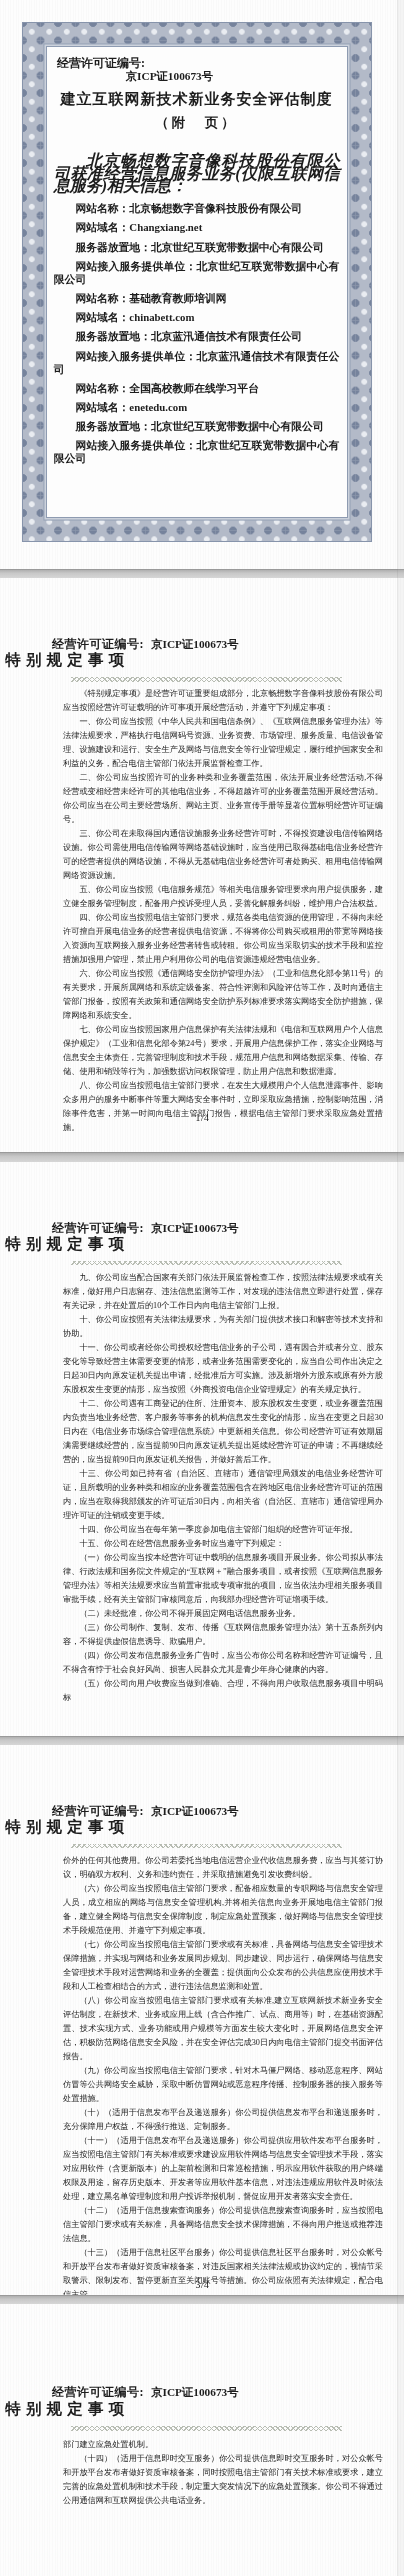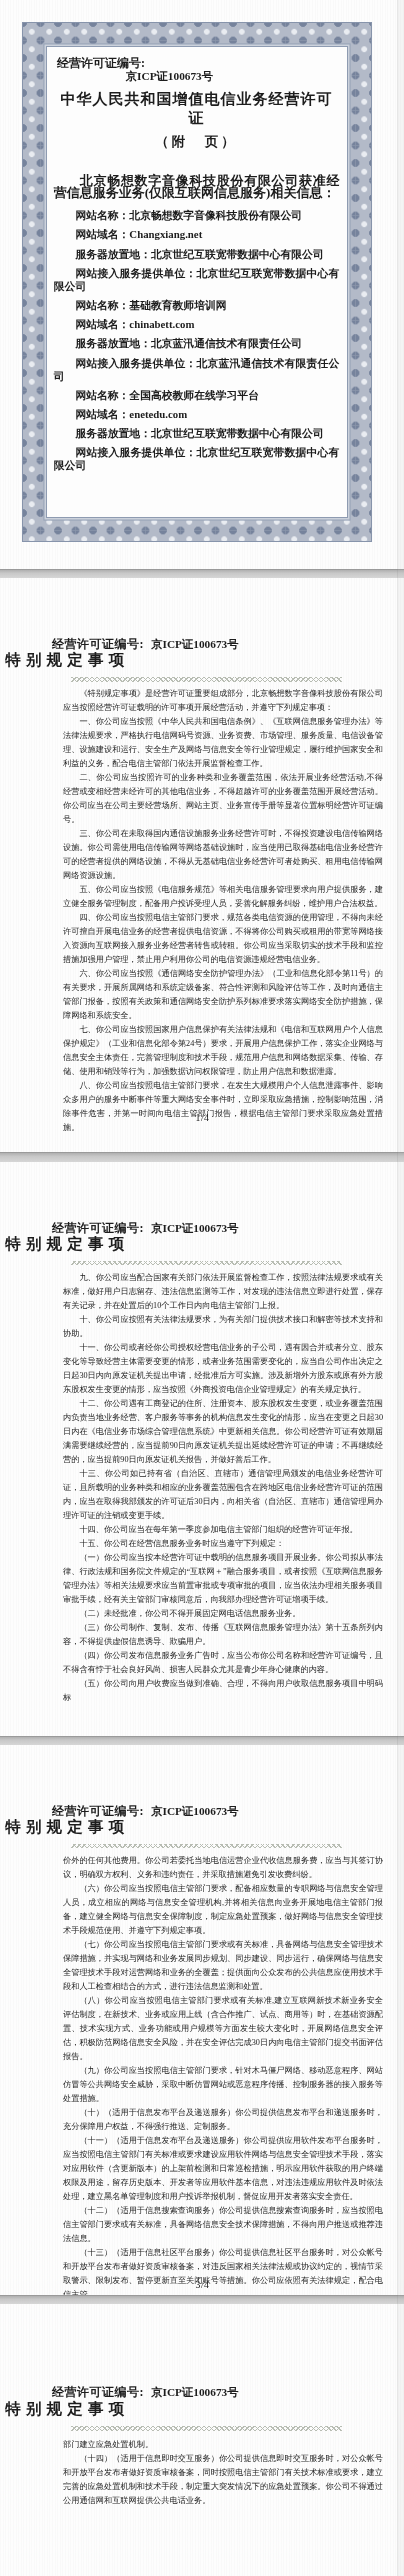--- a/index.html
+++ b/index.html
@@ -46,21 +46,21 @@
     background:#fdfdfd;
     border:1px solid #8e9bb1;
     box-shadow:0 0 0 1.5px #ccd2dc, 0 0 0 2.6px #98a4b8;
     padding:10.3px 7.2px;
     box-sizing:border-box;
   }
   .cert-license-label{font-size:12px;line-height:13.4px;font-weight:700;margin-left:3.1px;}
   .cert-license-number{font-size:11.3px;line-height:13.4px;font-weight:600;margin-left:72px;}
   .cert-title{margin:6.2px 0 0;font-size:15px;line-height:19.6px;font-weight:700;text-align:center;letter-spacing:1px;}
   .cert-subtitle{margin-top:5.2px;font-size:13.4px;line-height:16.5px;font-weight:700;text-align:center;letter-spacing:3.1px;}
-  .cert-intro{margin:24px 0 0;font-size:13px;line-height:12.6px;font-weight:600;text-indent:2em;text-align:justify;}
+  .cert-intro{margin:24px 0 0;font-size:16px;line-height:12.6px;font-weight:600;text-indent:2em;text-align:justify;font-style:italic;}
   .cert-lines{margin-top:9.3px;}
   .cert-line{margin:0 0 6.2px;font-size:10.8px;line-height:13px;font-weight:600;text-indent:2em;text-align:justify;}
 
   
   .prov-page{box-sizing:border-box;}
   .p2{height:574px;}
   .p3{height:574px;}
   .p4{height:550px;}
   .p5{height:568px;}
   .prov-header{position:absolute;top:58px;left:52px;white-space:nowrap;}
@@ -91,21 +91,21 @@
 <body>
 
 <div class="viewer">
   <div class="edge-strip"></div>
 
   <section class="scan-page cert-page">
     <div class="cert-frame">
       <div class="cert-inner">
         <div class="cert-license-label">经营许可证编号:</div>
         <div class="cert-license-number">京ICP证100673号</div>
-        <h1 class="cert-title">中华人民共和国增值电信业务经营许可证</h1>
+        <h1 class="cert-title">建立互联网新技术新业务安全评估制度</h1>
         <div class="cert-subtitle">（附　页）</div>
         <p class="cert-intro">北京畅想数字音像科技股份有限公司获准经营信息服务业务(仅限互联网信息服务)相关信息：</p>
         <div class="cert-lines">
             <p class="cert-line">网站名称：北京畅想数字音像科技股份有限公司</p>
             <p class="cert-line">网站域名：Changxiang.net</p>
             <p class="cert-line">服务器放置地：北京世纪互联宽带数据中心有限公司</p>
             <p class="cert-line">网站接入服务提供单位：北京世纪互联宽带数据中心有限公司</p>
             <p class="cert-line">网站名称：基础教育教师培训网</p>
             <p class="cert-line">网站域名：chinabett.com</p>
             <p class="cert-line">服务器放置地：北京蓝汛通信技术有限责任公司</p>

